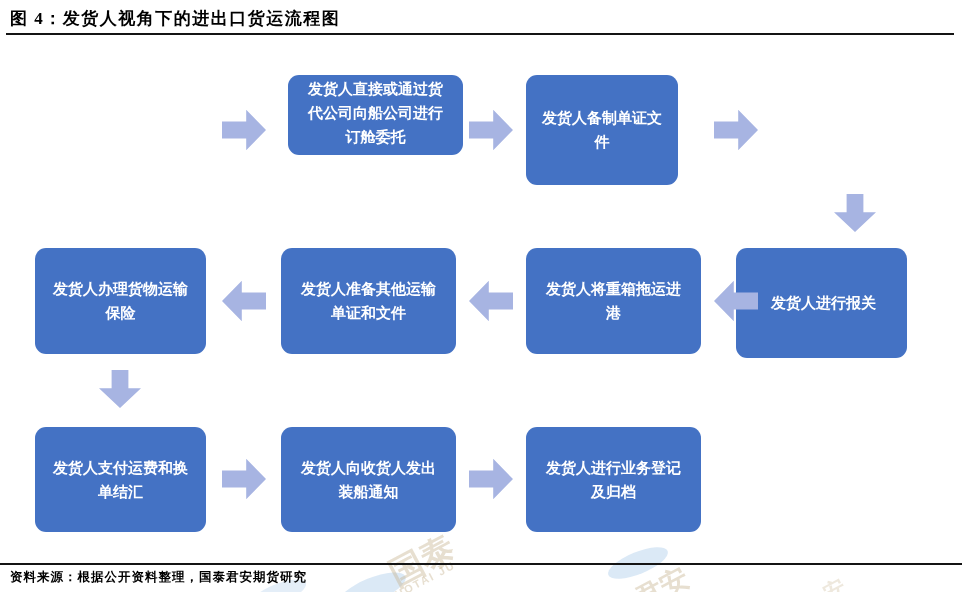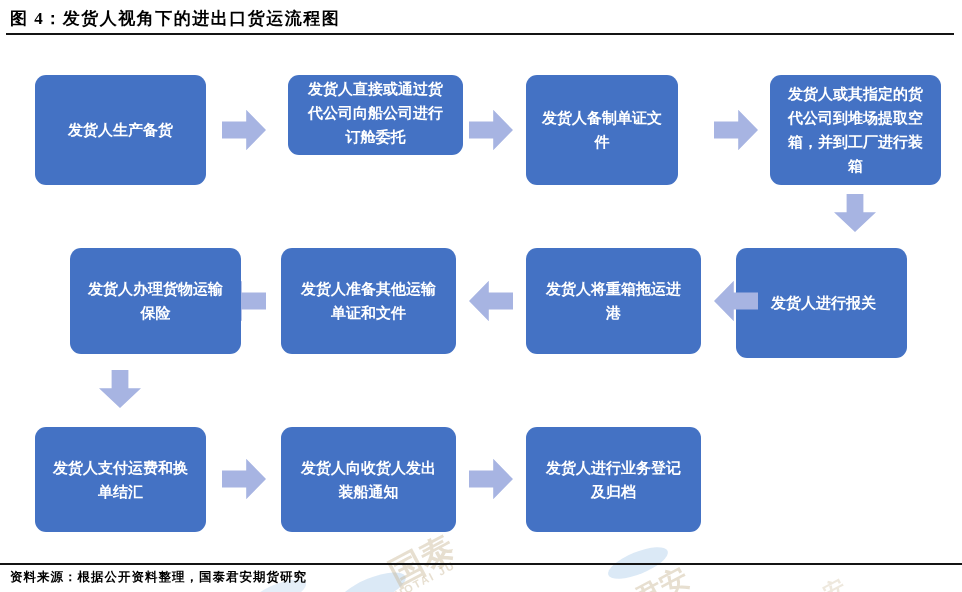--- a/index.html
+++ b/index.html
@@ -26,21 +26,21 @@
     display:flex; align-items:center; justify-content:center; text-align:center;
     box-sizing:border-box; padding:6px 16px;
   }
   #b0 { left:35px;  top:75px;  width:171px; height:110px; }
   #b1 { left:288px; top:75px;  width:175px; height:80px;align-items:flex-end; }
   #b2 { left:526px; top:75px;  width:152px; height:110px; padding:6px 10px; }
   #b3 { left:770px; top:75px;  width:171px; height:110px; padding:6px 14px; }
   #b4 { left:736px; top:248px; width:171px; height:110px;padding-left:20px; }
   #b5 { left:526px; top:248px; width:175px; height:106px; }
   #b6 { left:281px; top:248px; width:175px; height:106px; }
-  #b7 { left:35px;  top:248px; width:171px; height:106px; padding:6px 14px;margin-left:35px; }
+  #b7 { left:35px;  top:248px; width:171px; height:106px; padding:6px 14px; }
   #b8 { left:35px;  top:427px; width:171px; height:105px; padding:6px 14px; }
   #b9 { left:281px; top:427px; width:175px; height:105px; }
   #b10{ left:526px; top:427px; width:175px; height:105px;justify-content:center; }
 
   
   .arr { position:absolute; background:#a7b4e2; }
   .arr-right { width:44px; height:42px;
     clip-path:polygon(0% 30%, 55% 30%, 55% 2%, 100% 50%, 55% 98%, 55% 70%, 0% 70%); }
   .arr-left  { width:44px; height:42px;
     clip-path:polygon(100% 30%, 45% 30%, 45% 2%, 0% 50%, 45% 98%, 45% 70%, 100% 70%); }
@@ -89,35 +89,29 @@
   #sw3 { left:248px; top:584px; width:60px; height:20px; opacity:0.45; }
 </style>
 </head>
 <body>
 
 <div class="canvas">
 
   <div class="fig-title">图 4：发货人视角下的进出口货运流程图</div>
   <div class="title-rule"></div>
 
-  <div class="flow-box" id="b0">
-    <span>发货人生产备货</span>
-  </div>
   <div class="arr arr-right" id="ar0"></div>
   <div class="flow-box" id="b1">
     <span>发货人直接或通过货代公司向船公司进行订舱委托</span>
   </div>
   <div class="arr arr-right" id="ar1"></div>
   <div class="flow-box" id="b2">
     <span>发货人备制单证文件</span>
   </div>
   <div class="arr arr-right" id="ar2"></div>
-  <div class="flow-box" id="b3">
-    <span>发货人或其指定的货代公司到堆场提取空箱，并到工厂进行装箱</span>
-  </div>
 
   <div class="arr arr-down" id="ad0"></div>
 
   <div class="flow-box" id="b4">
     <span>发货人进行报关</span>
   </div>
   <div class="arr arr-left" id="al0"></div>
   <div class="flow-box" id="b5">
     <span>发货人将重箱拖运进港</span>
   </div>

